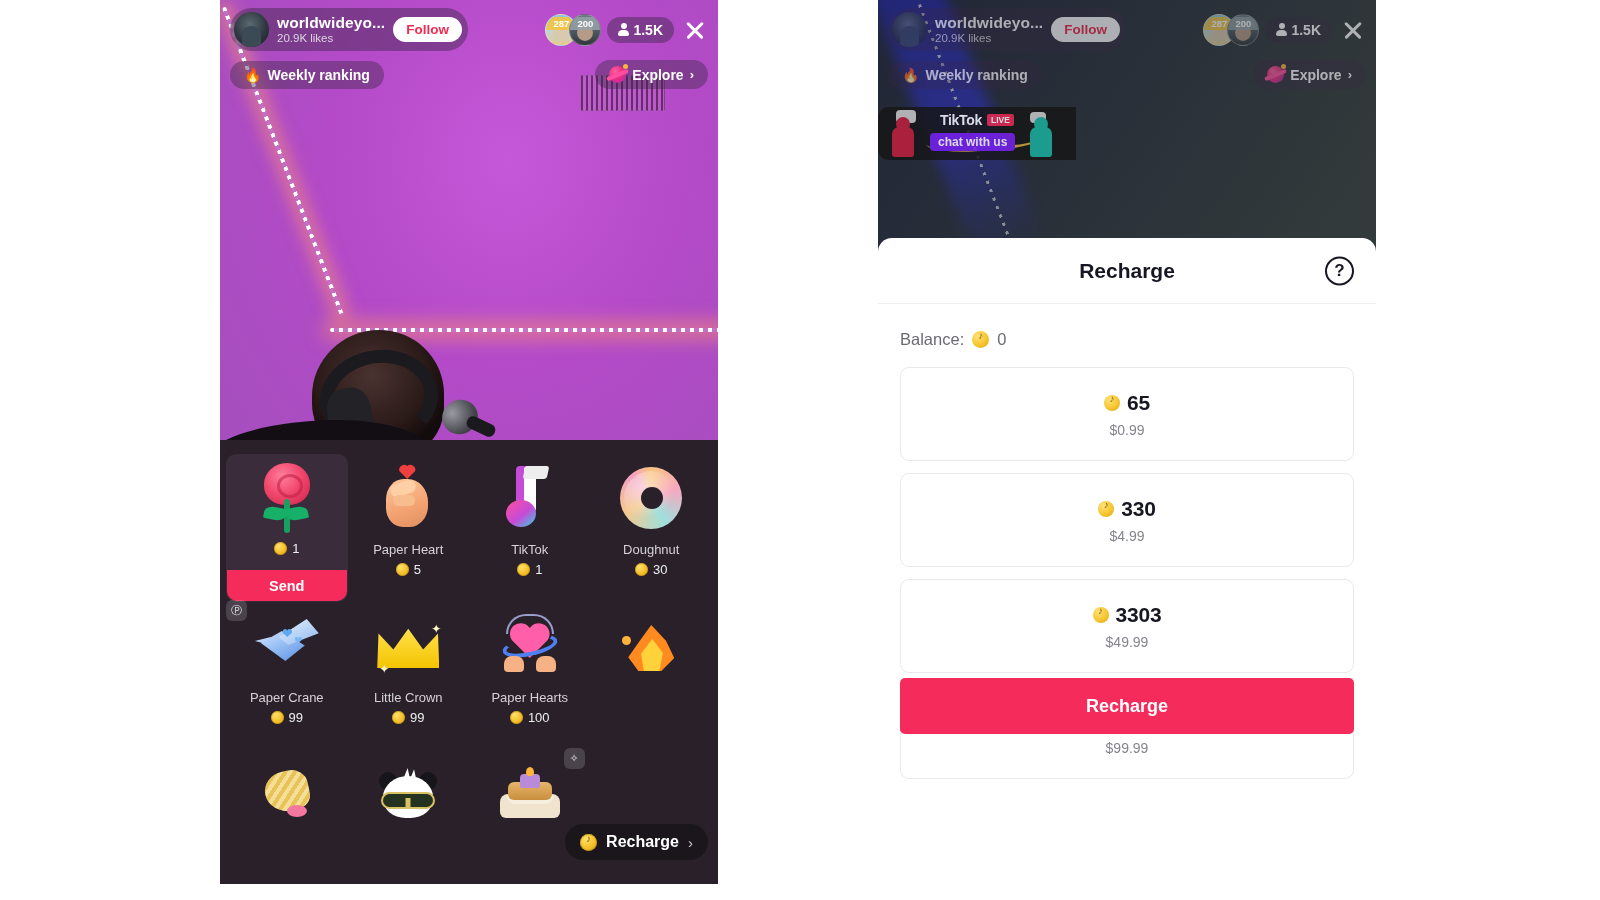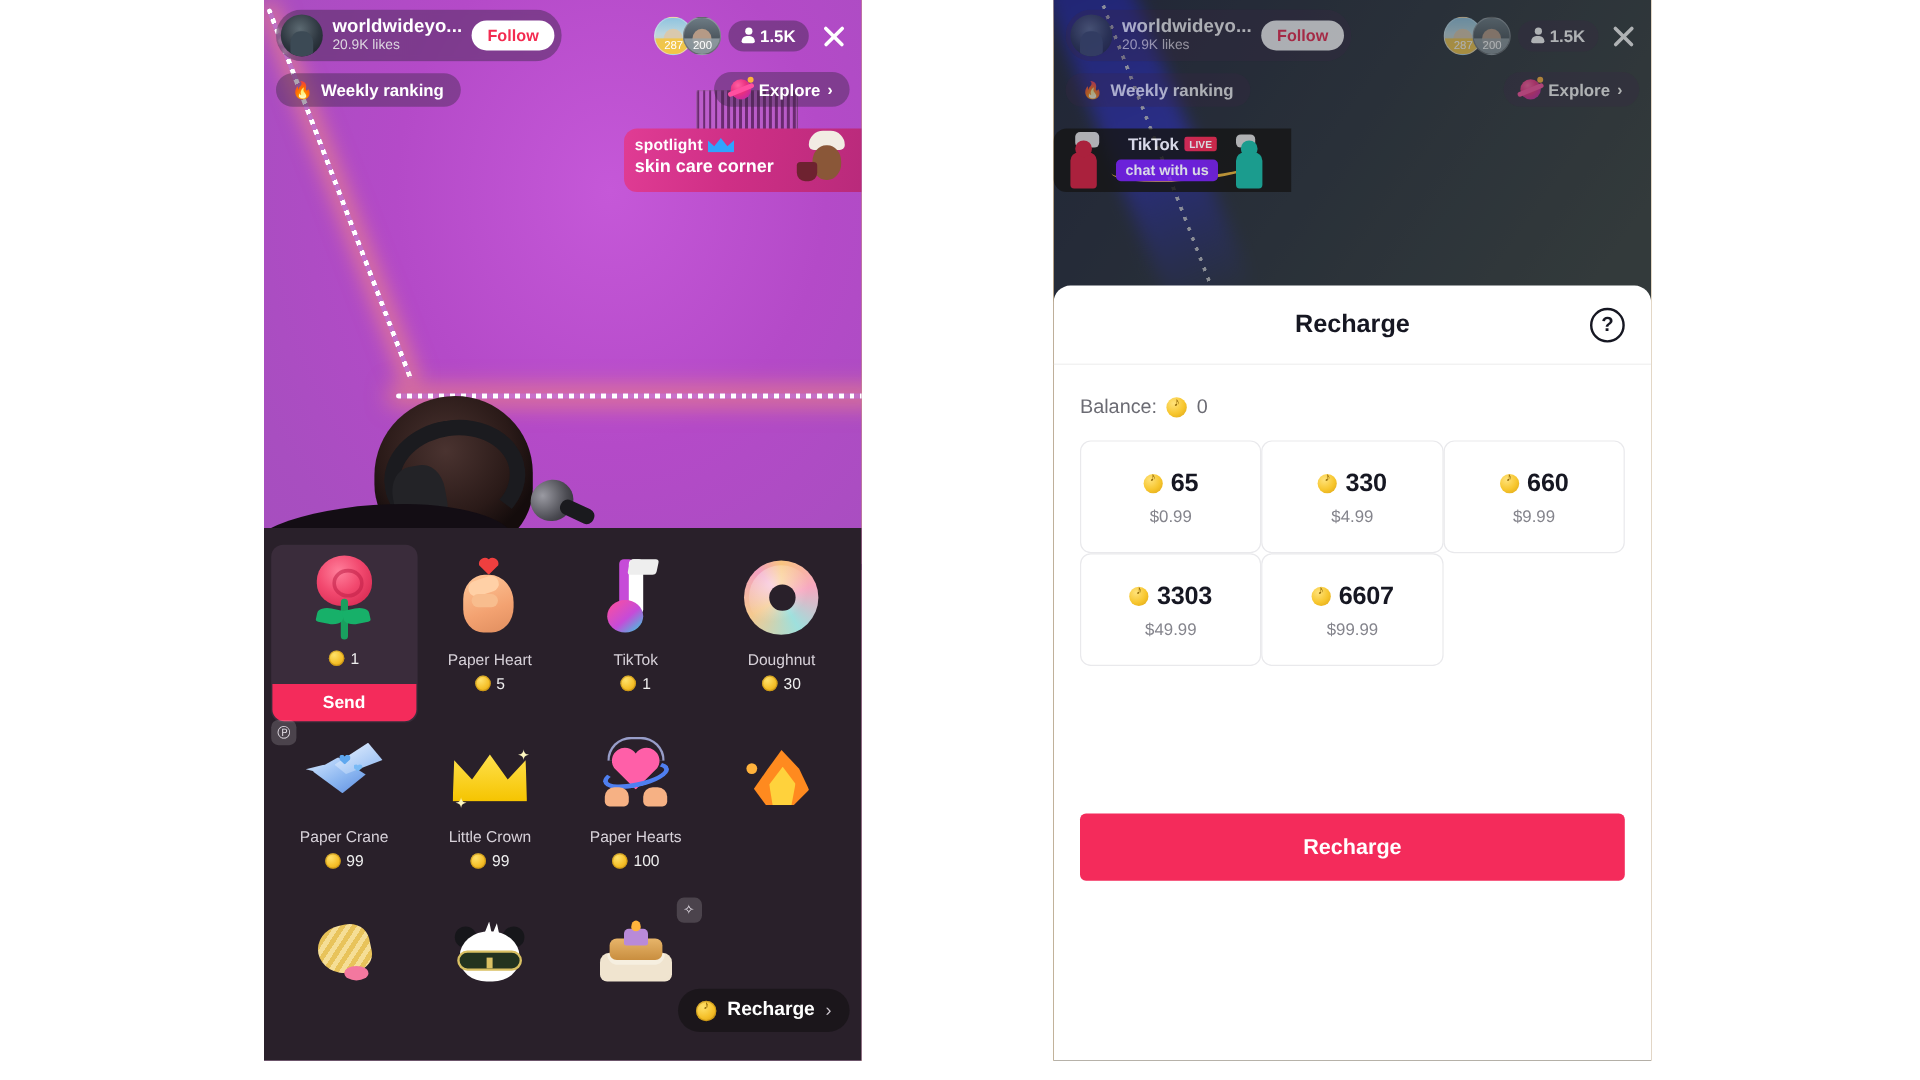--- a/index.html
+++ b/index.html
@@ -131,22 +131,22 @@
   }
   .rank-av.second{ margin-left:-8px; }
   .rank-av.first{ background: linear-gradient(180deg,#8fc4df 0%,#bcd6de 45%,#e4c98f 100%); }
   .rank-av.second{ background: linear-gradient(180deg,#6d7b84 0%,#4a545c 60%,#2f363c 100%); }
   .rank-av .face{
     position:absolute; left:50%; top:30%; width:16px; height:17px; transform:translateX(-50%);
     border-radius:50%; background:#d9c9ae;
   }
   .rank-av.second .face{ background:#b59a86; }
   .rank-badge{
-    position:absolute; left:0; right:0; bottom:0; height:13px;
-    font-size:9.5px; color:#fff; text-align:center; line-height:13px; font-weight:normal;
+    position:absolute; left:0; right:0; bottom:15px; height:13px;
+    font-size:9.5px; color:#fff; text-align:center; line-height:13px; font-weight:bold;
   }
   .rank-av.first .rank-badge{ background: rgba(244,196,58,.85); }
   .rank-av.second .rank-badge{ background: rgba(150,162,168,.85); }
   .viewer-pill{
     display:flex; align-items:center; gap:4px;
     background: rgba(60,40,70,.45); border-radius:20px; padding:5px 11px;
     color:#fff; font-size:14px; font-weight:bold;
   }
   .person-glyph{ width:11px; height:13px; position:relative; display:inline-block; }
   .person-glyph::before{ content:""; position:absolute; left:2.5px; top:0; width:6px; height:6px; background:#fff; border-radius:50%; }
@@ -399,21 +399,21 @@
     padding:26px 22px 0 22px; color:#6b6b73; font-size:16.5px;
   }
   .balance-coin{
     width:17px; height:17px; border-radius:50%; position:relative;
     background: radial-gradient(circle at 35% 30%, #ffe27a 0%, #f7c62e 55%, #dba213 100%);
   }
   .balance-coin::after{ content:"♪"; position:absolute; left:0; right:0; top:-1px; text-align:center;
     font-size:10px; color:#8a6200; }
   .balance-val{ color:#6b6b73; font-size:16.5px; }
   .pack-grid{
-    display:grid; grid-template-columns: repeat(3,1fr); 
+    display:grid; grid-template-columns: repeat(1,1fr); gap:12px;
     padding:18px 22px 0 22px;
   }
   .pack{
     border:1px solid #e9e9ec; border-radius:9px; height:94px;
     display:flex; flex-direction:column; align-items:center; justify-content:center; gap:7px;
     cursor:pointer; background:#fff;
   }
   .pack-top{ display:flex; align-items:center; gap:7px; }
   .pack-coin{
     width:16px; height:16px; border-radius:50%; position:relative; flex:none;
@@ -486,32 +486,20 @@
           <span>Weekly ranking</span>
         </div>
         <div class="chip explore">
           <span class="planet-ico"></span>
           <span>Explore</span>
           <span class="chev">›</span>
         </div>
       </div>
     </div>
 
-    <div class="promo promo-spotlight">
-      <div class="promo-l1">
-        <span>spotlight</span>
-        <span class="crown-mini"></span>
-      </div>
-      <div class="promo-l2">skin care corner</div>
-      <div class="promo-girl">
-        <div class="pg-towel"></div>
-          <div class="pg-face"></div>
-          <div class="pg-cup"></div>
-      </div>
-    </div>
 
     <div class="gift-panel">
       <div class="gift-grid">
 
         <div class="gift-cell selected">
           <div class="gift-art">
             <div class="rose">
               <div class="rose-bud"></div>
                 <div class="rose-stem"></div>
               <div class="rose-leaf l"></div>
@@ -760,27 +748,20 @@
         <div class="pack">
           <div class="pack-top">
             <span class="pack-coin"></span>
             <span class="pack-coins">330</span>
           </div>
           <div class="pack-price">$4.99</div>
         </div>
         <div class="pack">
           <div class="pack-top">
             <span class="pack-coin"></span>
-            <span class="pack-coins">660</span>
-          </div>
-          <div class="pack-price">$9.99</div>
-        </div>
-        <div class="pack">
-          <div class="pack-top">
-            <span class="pack-coin"></span>
             <span class="pack-coins">3303</span>
           </div>
           <div class="pack-price">$49.99</div>
         </div>
         <div class="pack">
           <div class="pack-top">
             <span class="pack-coin"></span>
             <span class="pack-coins">6607</span>
           </div>
           <div class="pack-price">$99.99</div>

